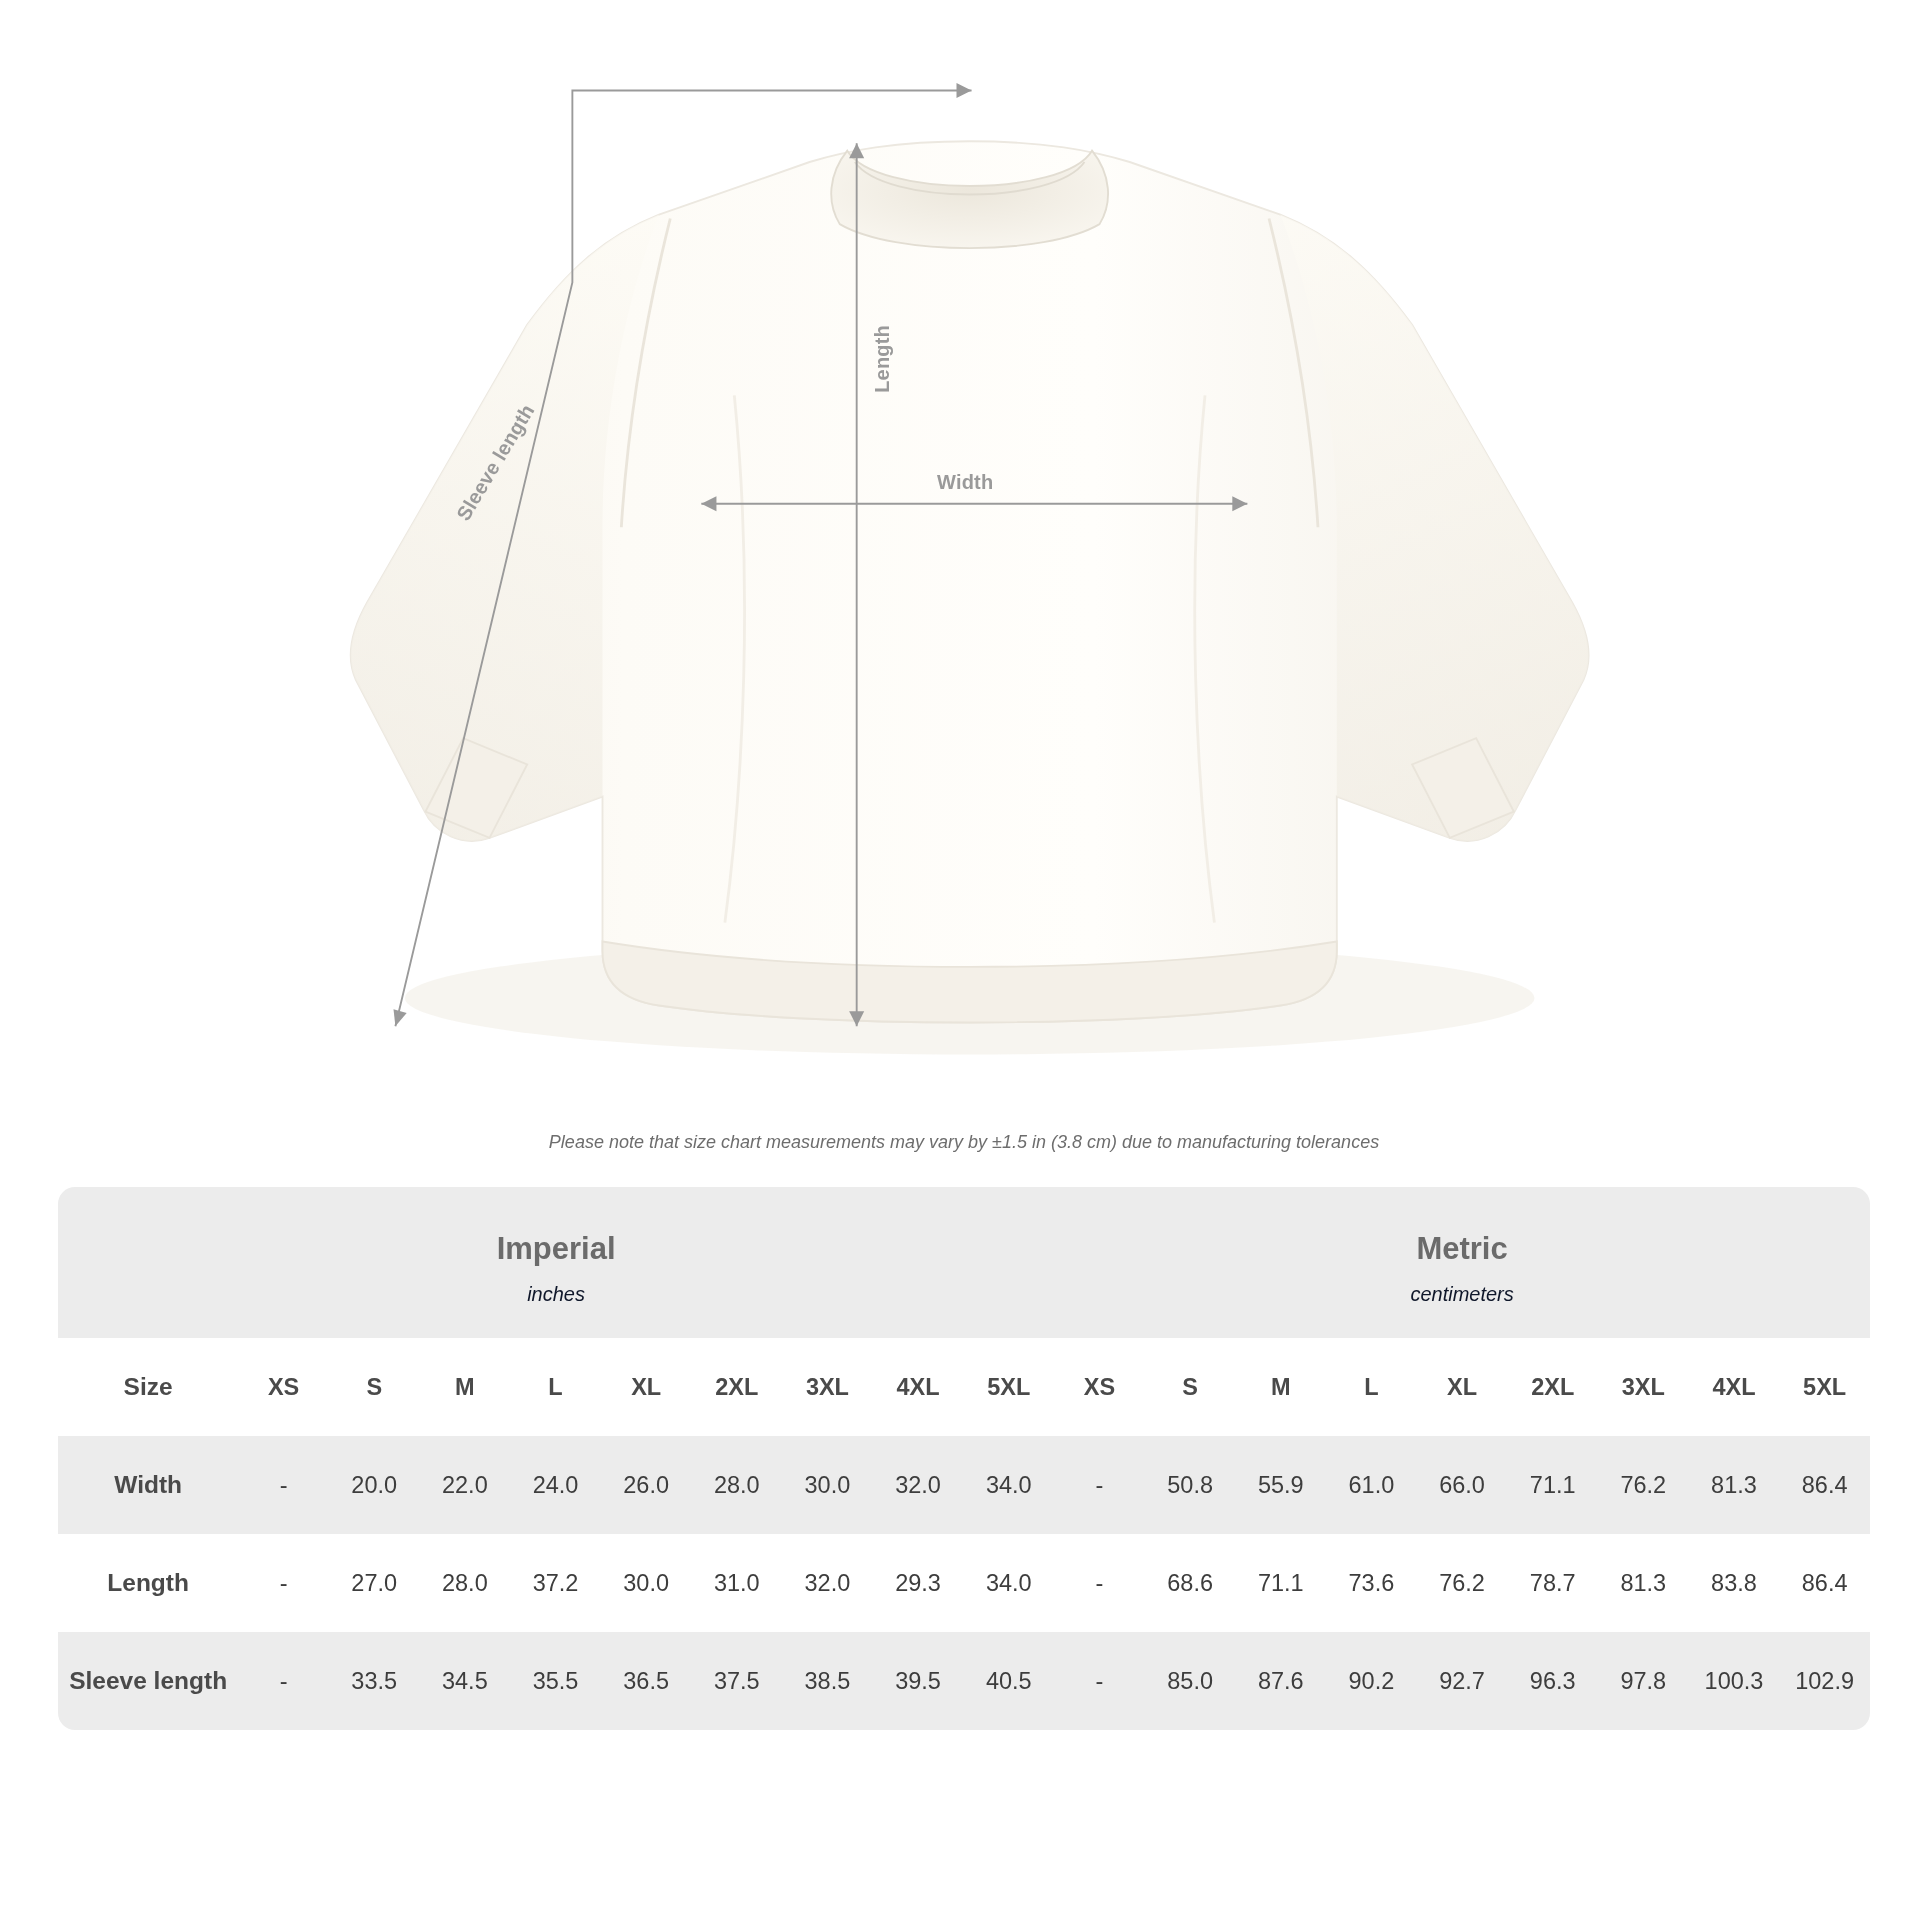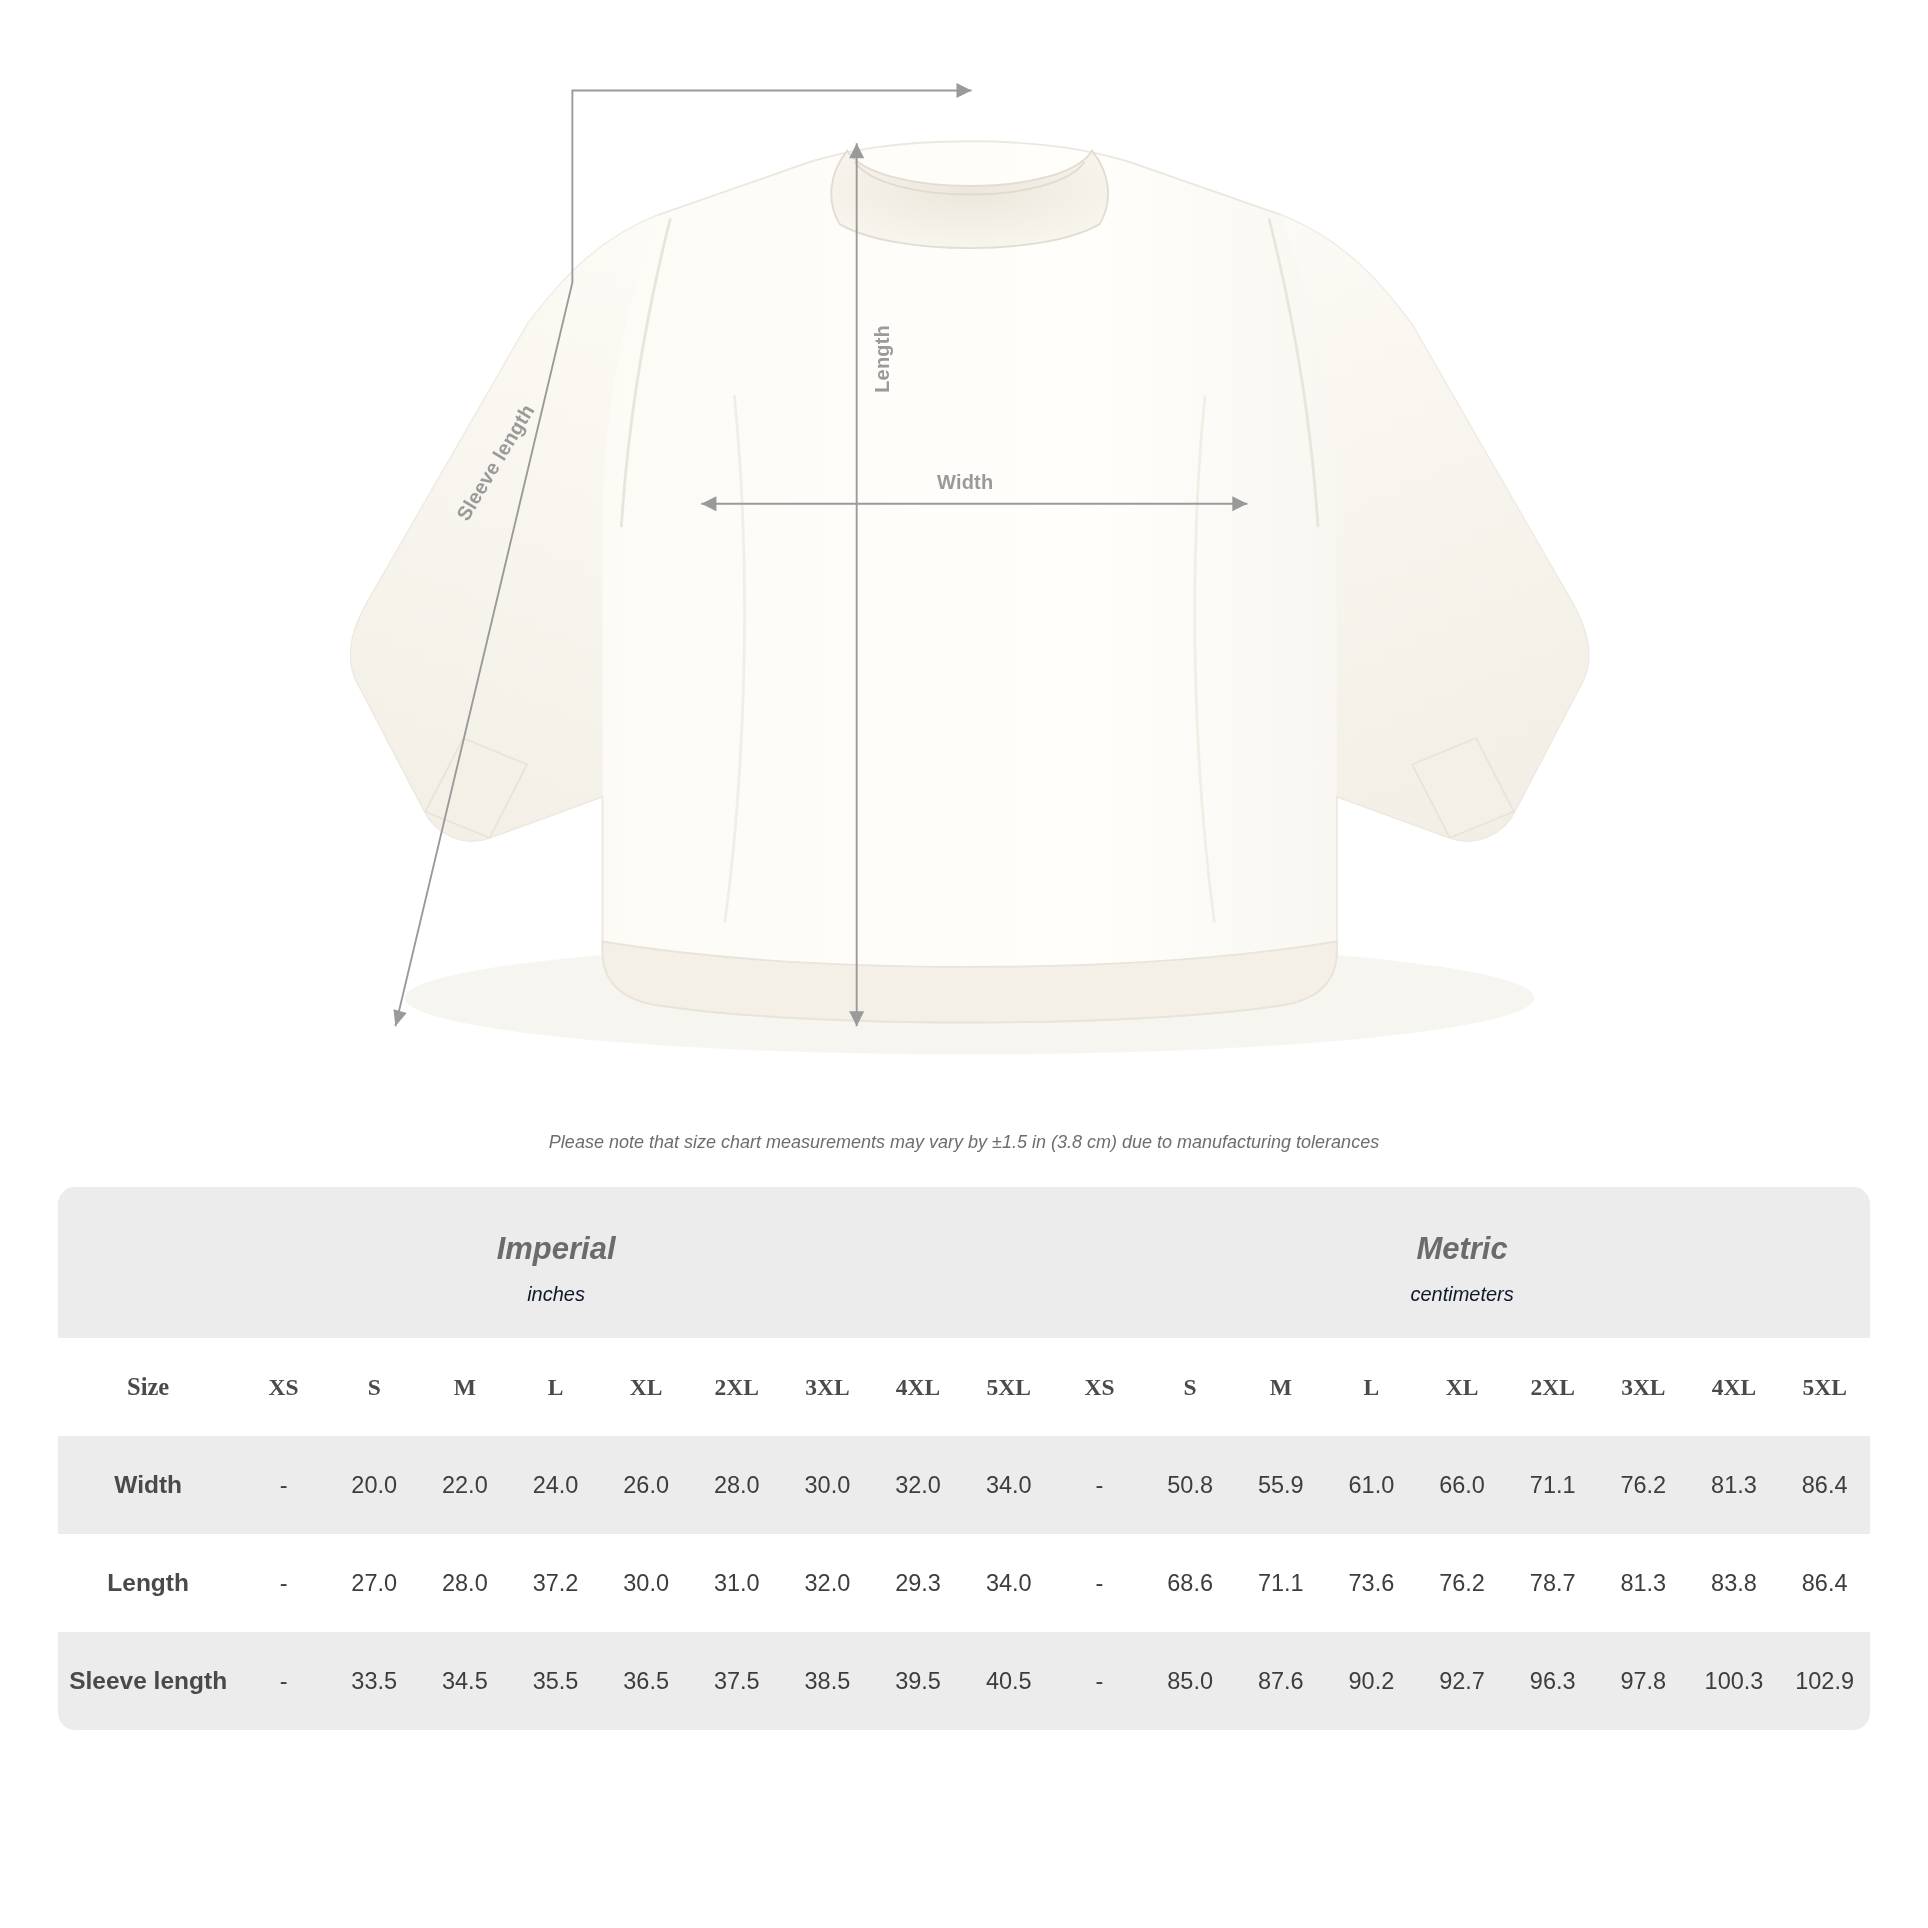--- a/index.html
+++ b/index.html
@@ -87,37 +87,35 @@
     text-align: center;
     vertical-align: middle;
   }
   .unit-header-row td {
     background: #ececec;
     height: 151px;
   }
   .unit-name {
     font-size: 31px;
     font-weight: bold;
-    font-style: italic;
     color: #6b6b6b;
     margin-top: 11px;
   }
   .unit-sub {
     margin-top: 16px;
     font-size: 20px;
     font-style: italic;
     color: #0f172a;
   }
   .head-row td {
     height: 98px;
     background: #ffffff;
     font-size: 23.5px;
     font-weight: bold;
     color: #4a4a4a;
-    font-family: Liberation Serif, serif;
   }
   .head-row td.rowlabel { font-size: 24.5px; }
   .data-row td {
     height: 98px;
     font-size: 23.5px;
     color: #3d3d3d;
   }
   .data-row.shade td { background: #ececec; }
   .data-row.plain td { background: #ffffff; }
   .data-row td.rowlabel {

